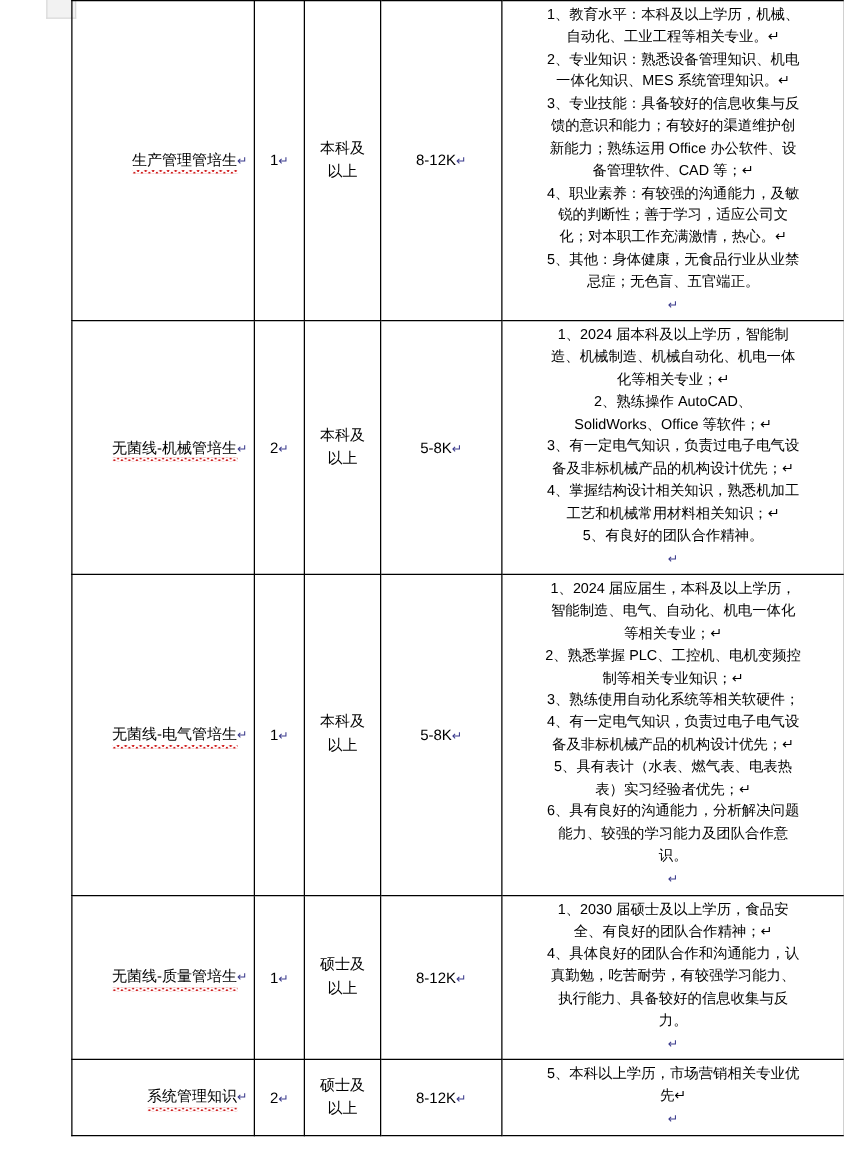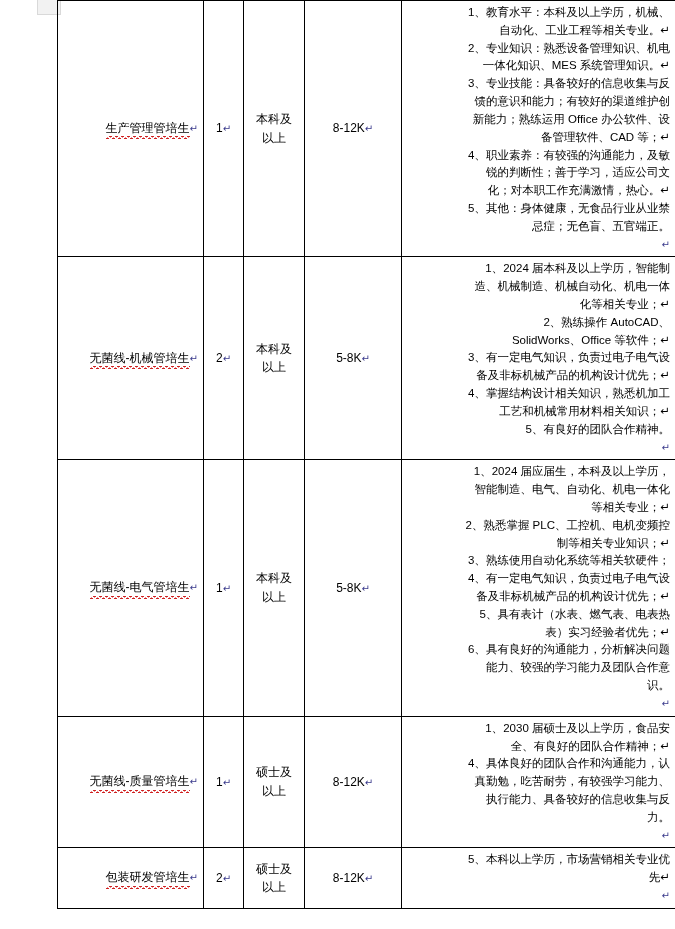--- a/index.html
+++ b/index.html
@@ -57,24 +57,25 @@
     text-align: right;
     font-size: 12px;
     white-space: nowrap;
   }
   td.num, td.edu, td.pay {
     text-align: center;
     font-size: 12px;
   }
   td.edu {
     line-height: 1.9;
+    font-family: Liberation Mono, monospace;
   }
   td.req {
     vertical-align: top;
-    text-align: right;
+    text-align: center;
     font-size: 11.5px;
     line-height: 1.62;
     padding: 5px 6px 5px 6px;
   }
   .req-line {
     display: block;
     text-indent: 0;
   }
   
   .pm {
@@ -153,21 +154,21 @@
           <td class="pos"><span class="wavy">无菌线-质量管培生</span><span class="pm">↵</span></td>
           <td class="num"><span>1</span><span class="pm">↵</span></td>
           <td class="edu">
             <span class="edu-l1">硕士及</span>
             <span class="edu-l2">以上</span>
           </td>
           <td class="pay"><span>8-12K</span><span class="pm">↵</span></td>
           <td class="req"><span class="req-line">1、2030 届硕士及以上学历，食品安</span><span class="req-line">全、有良好的团队合作精神；↵</span><span class="req-line">4、具体良好的团队合作和沟通能力，认</span><span class="req-line">真勤勉，吃苦耐劳，有较强学习能力、</span><span class="req-line">执行能力、具备较好的信息收集与反</span><span class="req-line">力。</span><span class="pm">↵</span></td>
         </tr>
         <tr>
-          <td class="pos"><span class="wavy">包装研发管培生</span><span class="pm">↵</span></td>
+          <td class="pos"><span class="wavy">系统管理知识</span><span class="pm">↵</span></td>
           <td class="num"><span>2</span><span class="pm">↵</span></td>
           <td class="edu">
             <span class="edu-l1">硕士及</span>
             <span class="edu-l2">以上</span>
           </td>
           <td class="pay"><span>8-12K</span><span class="pm">↵</span></td>
           <td class="req"><span class="req-line">5、本科以上学历，市场营销相关专业优</span><span class="req-line">先↵</span><span class="pm">↵</span></td>
         </tr>
       </tbody>
   </table>

